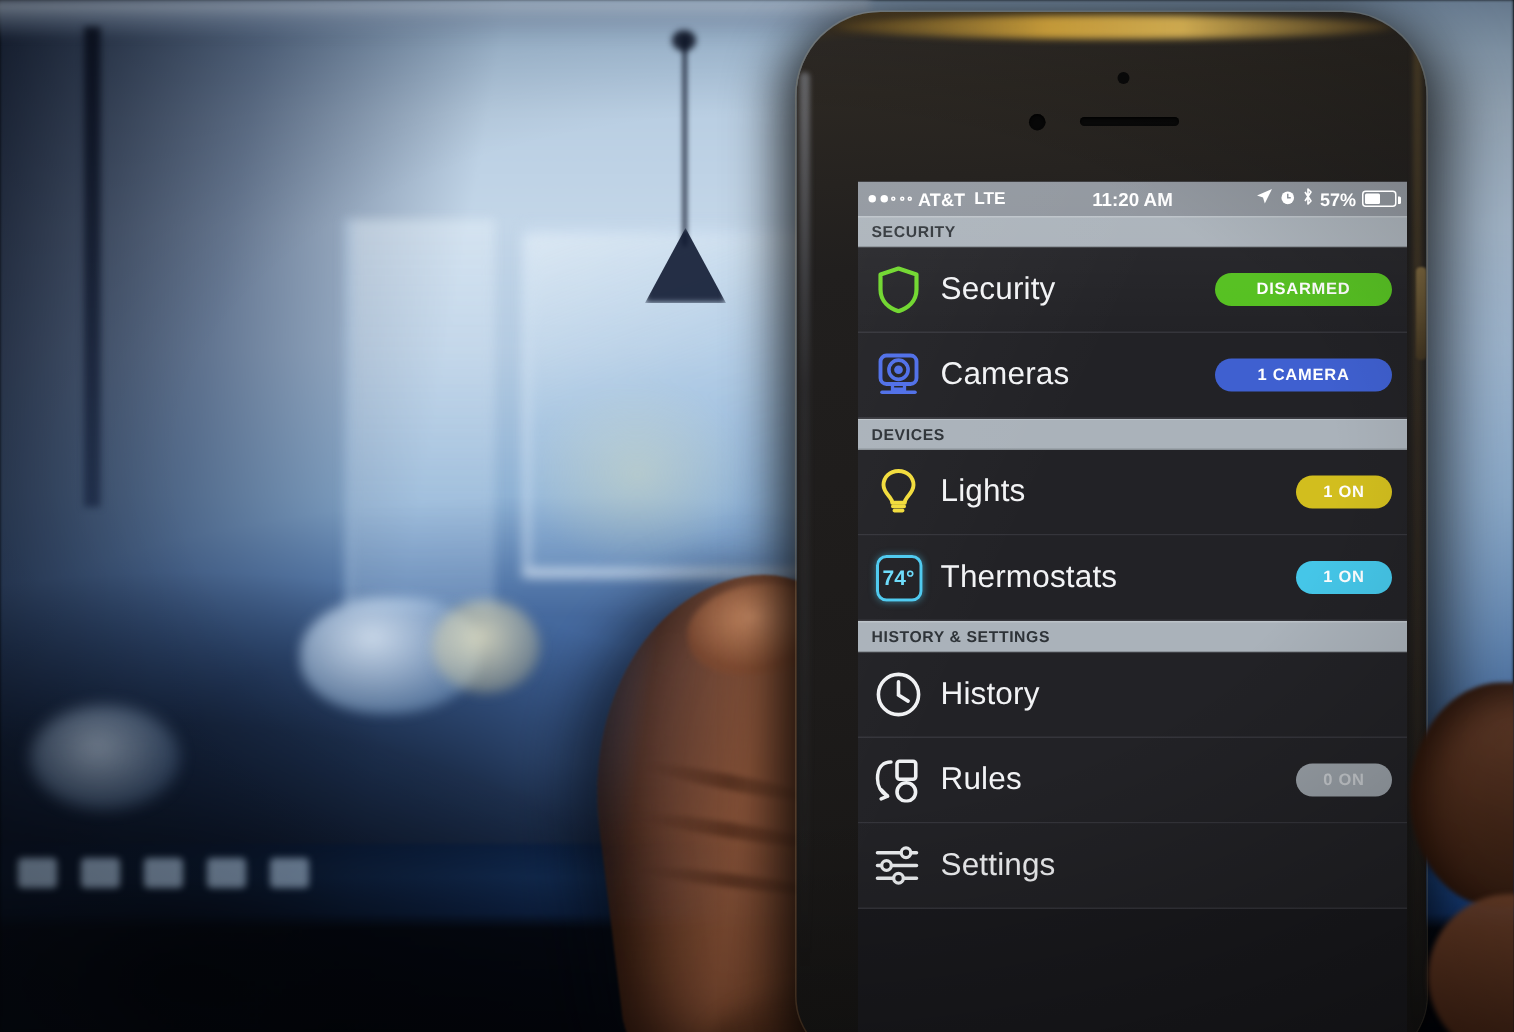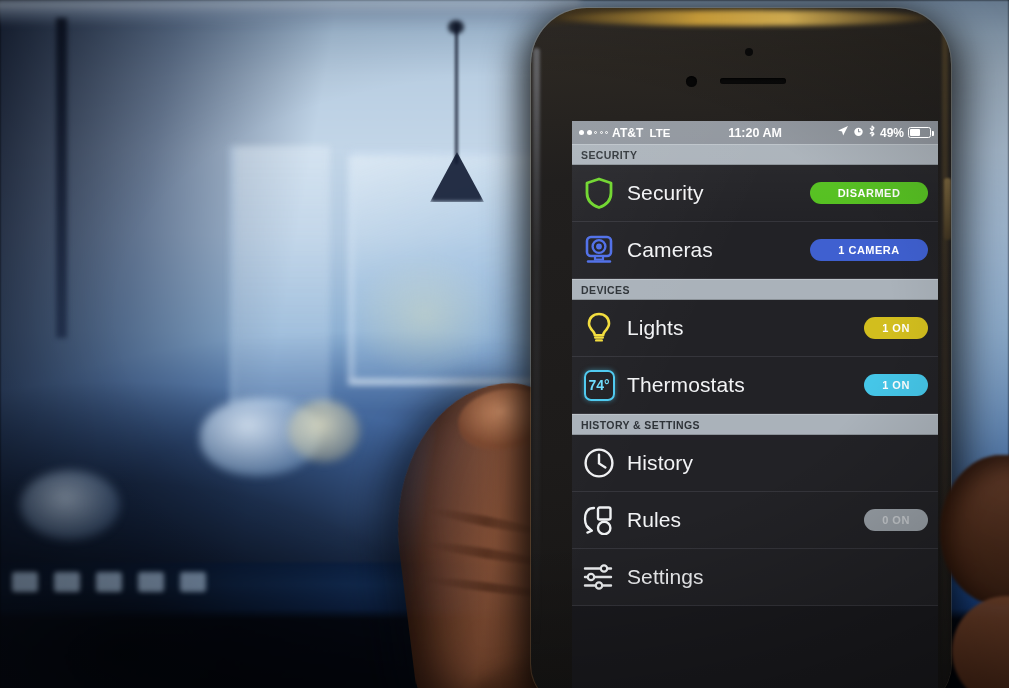--- a/index.html
+++ b/index.html
@@ -363,21 +363,21 @@
             <svg width="11" height="11" viewBox="0 0 12 12">
                 <circle cx="6" cy="6.4" r="4.6" fill="#fff"></circle>
                 <path d="M6 3.4 v3 h2.2" stroke="#8e949c" stroke-width="1.1" fill="none"></path>
               </svg>
           </span>
           <span style="display:inline-block">
             <svg width="8" height="12" viewBox="0 0 8 12">
                 <path d="M2 3 L6 9 L4 11 V1 L6 3 L2 9" stroke="#fff" stroke-width="1.1" fill="none" stroke-linejoin="round"></path>
               </svg>
           </span>
-          <span class="sb-pct">49%</span>
+          <span class="sb-pct">57%</span>
           <span class="batt">
               <i></i>
             </span>
         </div>
       </div>
 
       <div class="screen-body">
 
         <div class="section-header">SECURITY</div>
 

